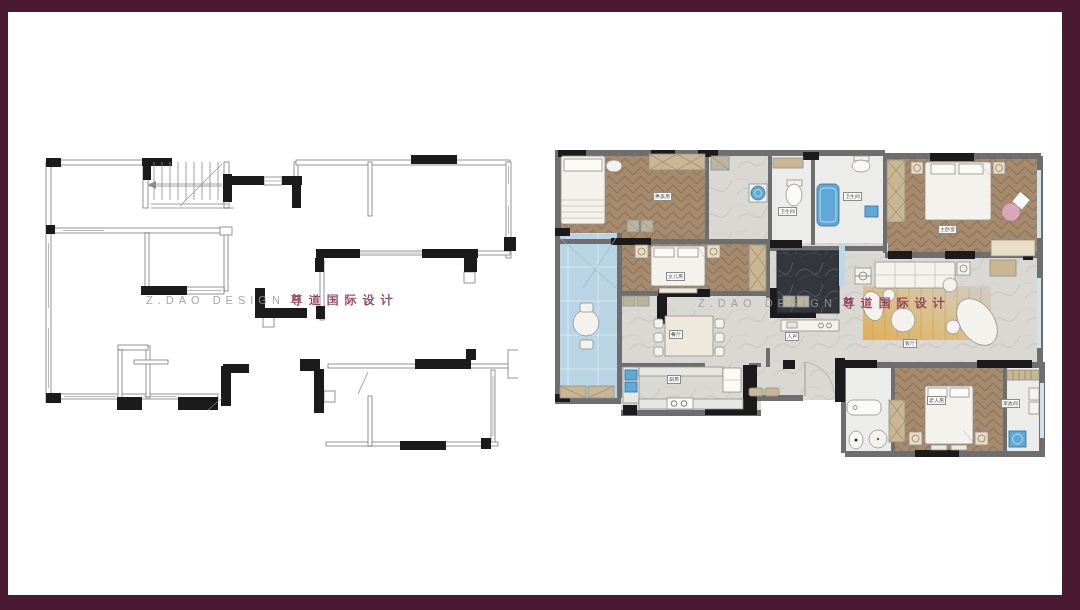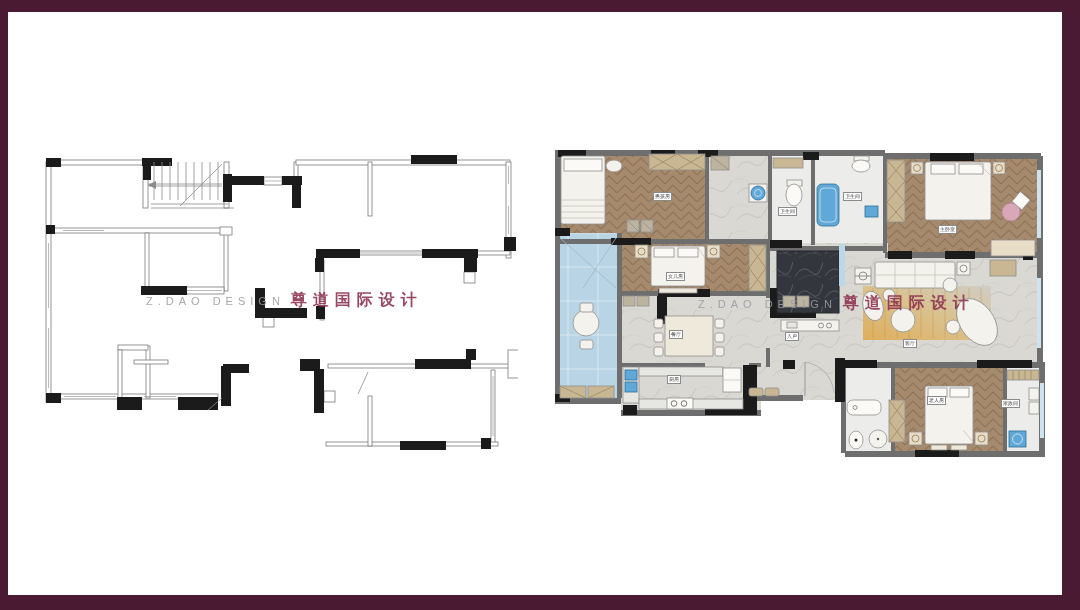--- a/index.html
+++ b/index.html
@@ -18,21 +18,21 @@
   .plan-right{left:545px;top:136px;width:495px;height:315px;}
   .plan svg{position:absolute;left:0;top:0;}
   .watermark{
     position:absolute;white-space:nowrap;pointer-events:none;
     opacity:.88;z-index:5;
   }
   .wm-latin{
     font-size:11px;letter-spacing:5px;color:#9a9aa0;font-weight:400;margin-top:16px;
   }
   .wm-cjk{
-    font-size:16px;letter-spacing:6px;color:#8C3150;font-weight:700;
+    font-size:12px;letter-spacing:6px;color:#8C3150;font-weight:700;
     margin-left:6px;
   }
   .room-label{
     position:absolute;z-index:4;
     font-size:5px;line-height:7px;
     background:#ffffff;border:0.5px solid #8a8a8a;color:#3a3a3a;
     padding:0 1px;white-space:nowrap;
   }
 </style>
 </head>

